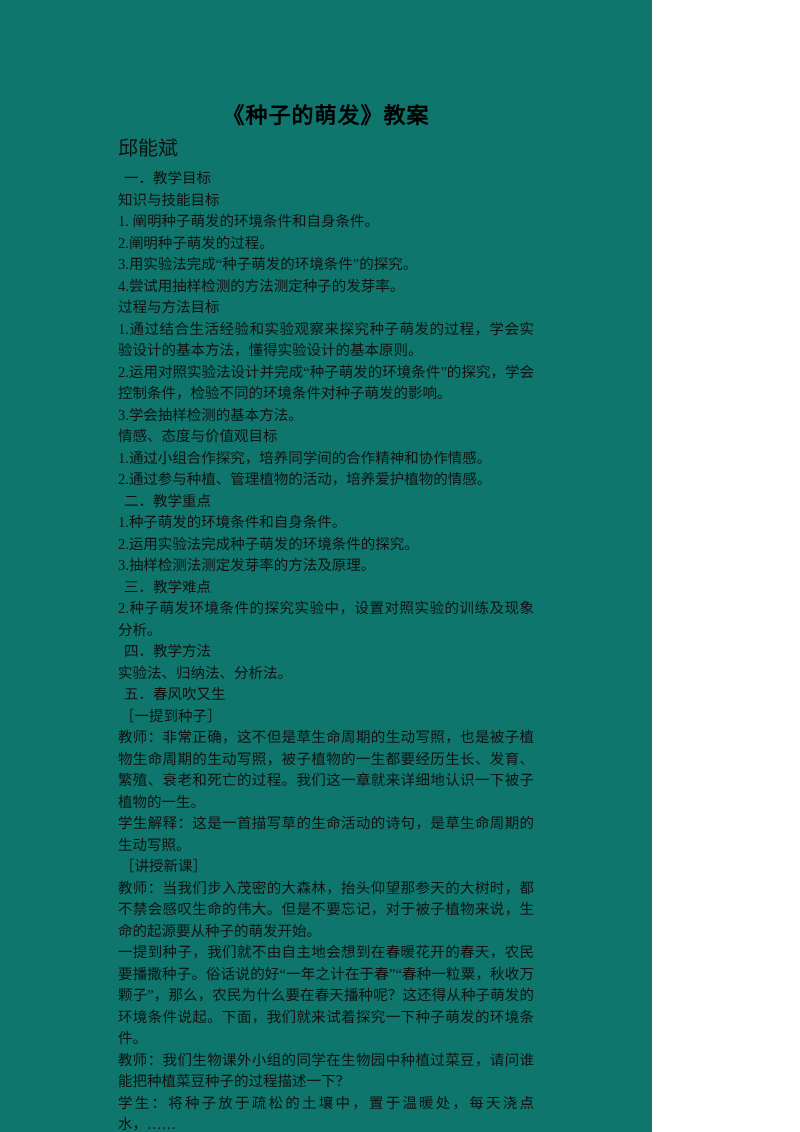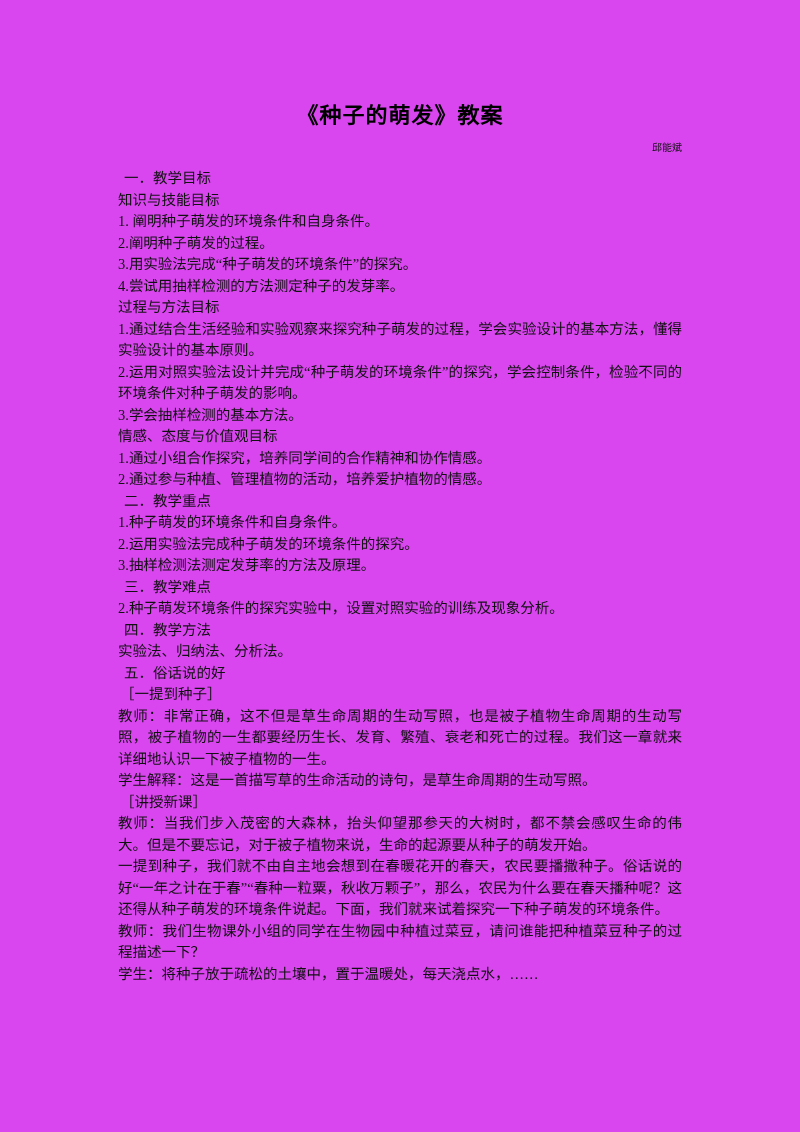--- a/index.html
+++ b/index.html
@@ -7,39 +7,39 @@
   html, body { margin: 0; padding: 0; }
   body {
     width: 800px;
     height: 1132px;
     background: #ffffff;
     color: #111111;
     font-family: "Liberation Serif", "DejaVu Serif", serif;
     overflow: hidden;
   }
   .page {
-    width: 800px;
+    width: 652px;
     height: 1132px;
     padding: 101px 118px 0 118px;
     overflow: hidden;
-    background: #d946ef;
+    background: #0f766e;
   }
   .doc-title {
     margin: 0;
     text-align: center;
     font-size: 22px;
     font-weight: 700;
     line-height: 30px;
     color: #000000;
     letter-spacing: 1px;
   }
   .doc-author {
     margin-top: 7px;
-    text-align: right;
-    font-size: 10px;
+    text-align: left;
+    font-size: 20px;
     line-height: 20px;
     color: #111111;
   }
   .doc-body {
     margin-top: 10px;
     font-size: 14.5px;
     line-height: 21.5px;
     text-align: justify;
     color: #111111;
   }
@@ -75,21 +75,21 @@
       <p class="plain">1.通过小组合作探究，培养同学间的合作精神和协作情感。</p>
       <p class="plain">2.通过参与种植、管理植物的活动，培养爱护植物的情感。</p>
       <p class="section">二．教学重点</p>
       <p class="plain">1.种子萌发的环境条件和自身条件。</p>
       <p class="plain">2.运用实验法完成种子萌发的环境条件的探究。</p>
       <p class="plain">3.抽样检测法测定发芽率的方法及原理。</p>
       <p class="section">三．教学难点</p>
       <p class="plain">2.种子萌发环境条件的探究实验中，设置对照实验的训练及现象分析。</p>
       <p class="section">四．教学方法</p>
       <p class="plain">实验法、归纳法、分析法。</p>
-      <p class="section">五．俗话说的好</p>
+      <p class="section">五．春风吹又生</p>
       <p class="bracket">［一提到种子］</p>
       <p class="plain">教师：非常正确，这不但是草生命周期的生动写照，也是被子植物生命周期的生动写照，被子植物的一生都要经历生长、发育、繁殖、衰老和死亡的过程。我们这一章就来详细地认识一下被子植物的一生。</p>
       <p class="plain">学生解释：这是一首描写草的生命活动的诗句，是草生命周期的生动写照。</p>
       <p class="bracket">［讲授新课］</p>
       <p class="plain">教师：当我们步入茂密的大森林，抬头仰望那参天的大树时，都不禁会感叹生命的伟大。但是不要忘记，对于被子植物来说，生命的起源要从种子的萌发开始。</p>
       <p class="plain">一提到种子，我们就不由自主地会想到在春暖花开的春天，农民要播撒种子。俗话说的好“一年之计在于春”“春种一粒粟，秋收万颗子”，那么，农民为什么要在春天播种呢？这还得从种子萌发的环境条件说起。下面，我们就来试着探究一下种子萌发的环境条件。</p>
       <p class="plain">教师：我们生物课外小组的同学在生物园中种植过菜豆，请问谁能把种植菜豆种子的过程描述一下？</p>
       <p class="plain">学生：将种子放于疏松的土壤中，置于温暖处，每天浇点水，……</p>
     </div>
 </div>

